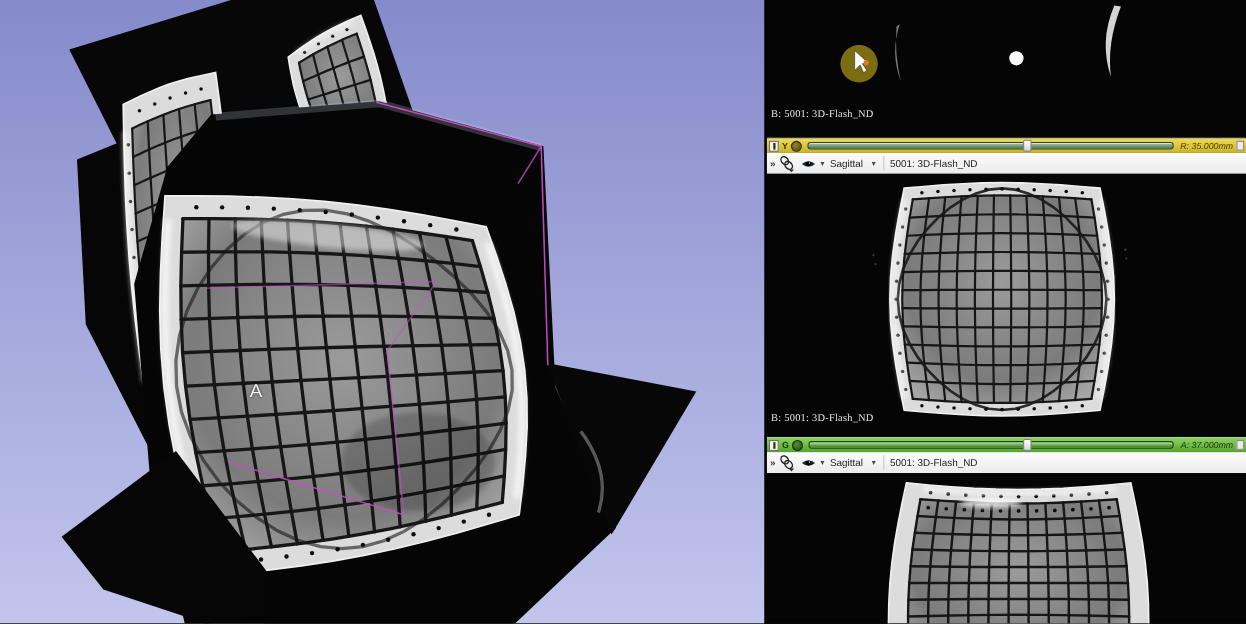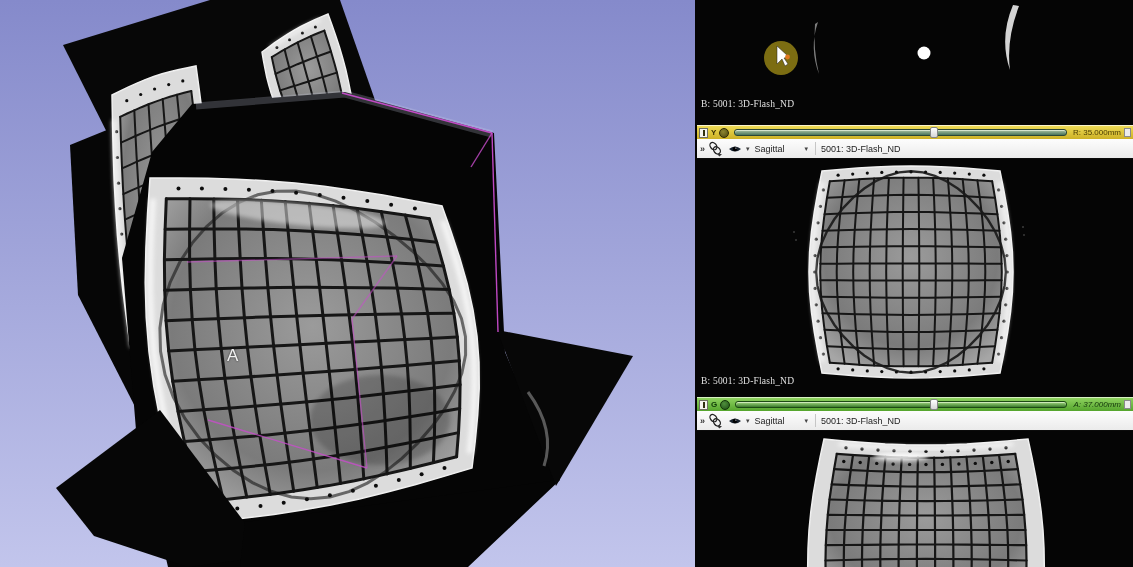--- a/index.html
+++ b/index.html
@@ -29,32 +29,32 @@
   .bar-green .bar-letter{color:#0f3a08;}
   .bar-doticon{width:8px;height:8px;border-radius:50%;}
   .bar-yellow .bar-doticon{background:radial-gradient(circle at 40% 35%,#8d8530,#4e4810);border:1px solid #2e2a06;}
   .bar-green  .bar-doticon{background:radial-gradient(circle at 40% 35%,#4e8f3c,#1f4f16);border:1px solid #123409;}
   .groove{flex:1;height:7px;position:relative;border-radius:3px;margin:0 3px;box-sizing:border-box;}
   .bar-yellow .groove{background:linear-gradient(#aec6a6,#48745a);border:1px solid #2a4637;box-shadow:inset 0 1px 0 #d5e3cd;}
   .bar-green .groove{background:linear-gradient(#a5dc84,#3a7a2a);border:1px solid #1d4a14;box-shadow:inset 0 1px 0 #cdeab8;}
   .handle{position:absolute;top:-3px;width:8px;height:11px;margin-left:-4px;
           background:linear-gradient(#ffffff,#d6d6d6);border:1px solid #848484;border-radius:2px;box-sizing:border-box;}
   .bar-offset{font:8px "Liberation Sans",sans-serif;white-space:nowrap;padding:0 1px;}
-  .bar-yellow .bar-offset{color:#4a3c00;}
+  .bar-yellow .bar-offset{color:#4a3c00;font-style:italic;}
   .bar-green .bar-offset{color:#12350a;font-style:italic;}
   .endchip{width:7px;height:9px;background:#ececec;border:1px solid #8a8a8a;box-sizing:border-box;}
 
   .toolbar{height:20px;background:linear-gradient(#fdfdfd,#ebebeb);display:flex;align-items:center;
            gap:3px;padding:0 3px;box-sizing:border-box;border-bottom:1px solid #0b0b0b;
            font:9px "Liberation Sans",sans-serif;color:#222;}
   .tb-chevron{font:bold 9px "Liberation Sans",sans-serif;color:#333;letter-spacing:-1px;cursor:default;}
   .tb-btn{display:flex;align-items:center;justify-content:center;padding:0 1px;background:none;border:none;}
   .tb-dd{font:7px "Liberation Sans",sans-serif;color:#444;}
   .tb-sep{width:1px;height:13px;background:#c6c6c6;margin:0 2px;}
-  .tb-select{display:flex;align-items:center;gap:20px;padding:0 2px;}
+  .tb-select{display:flex;align-items:center;gap:8px;padding:0 2px;}
   .tb-label{white-space:nowrap;}
   .orient-a{position:absolute;left:227px;top:346px;font:17px "Liberation Sans",sans-serif;color:#f2f2f2;
             text-shadow:0 0 2px rgba(0,0,0,.8);}
 </style>
 </head>
 <body>
 
 <div class="stage">
 
   <div class="view3d">

